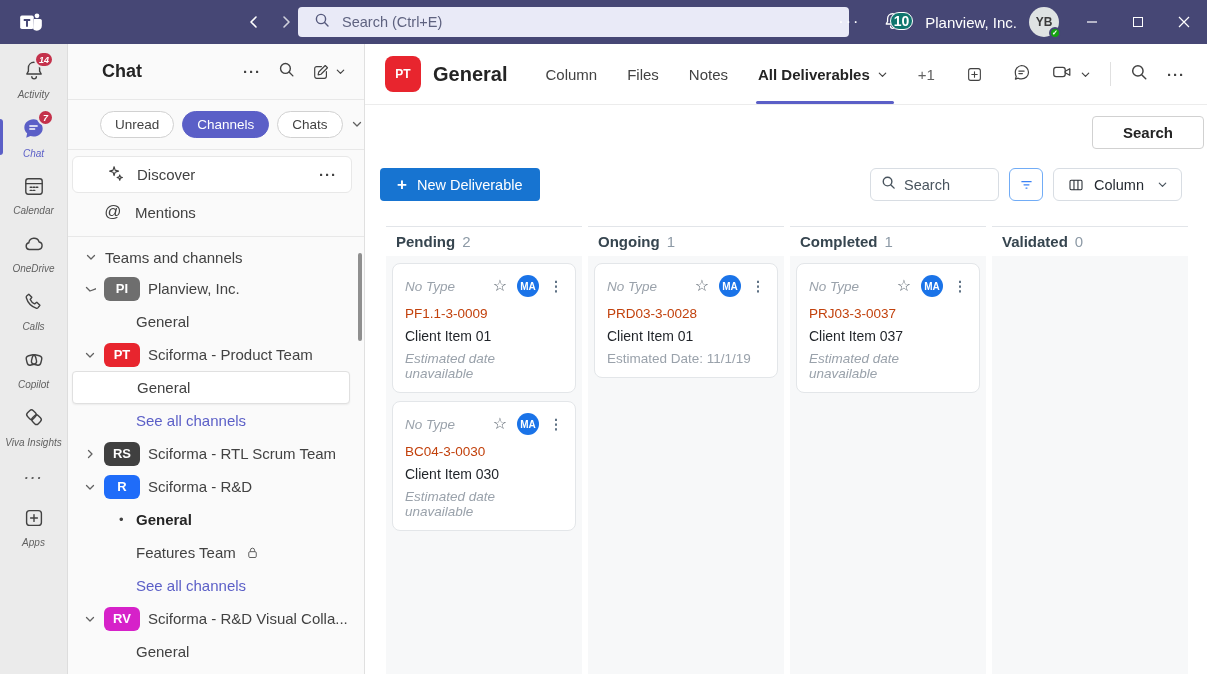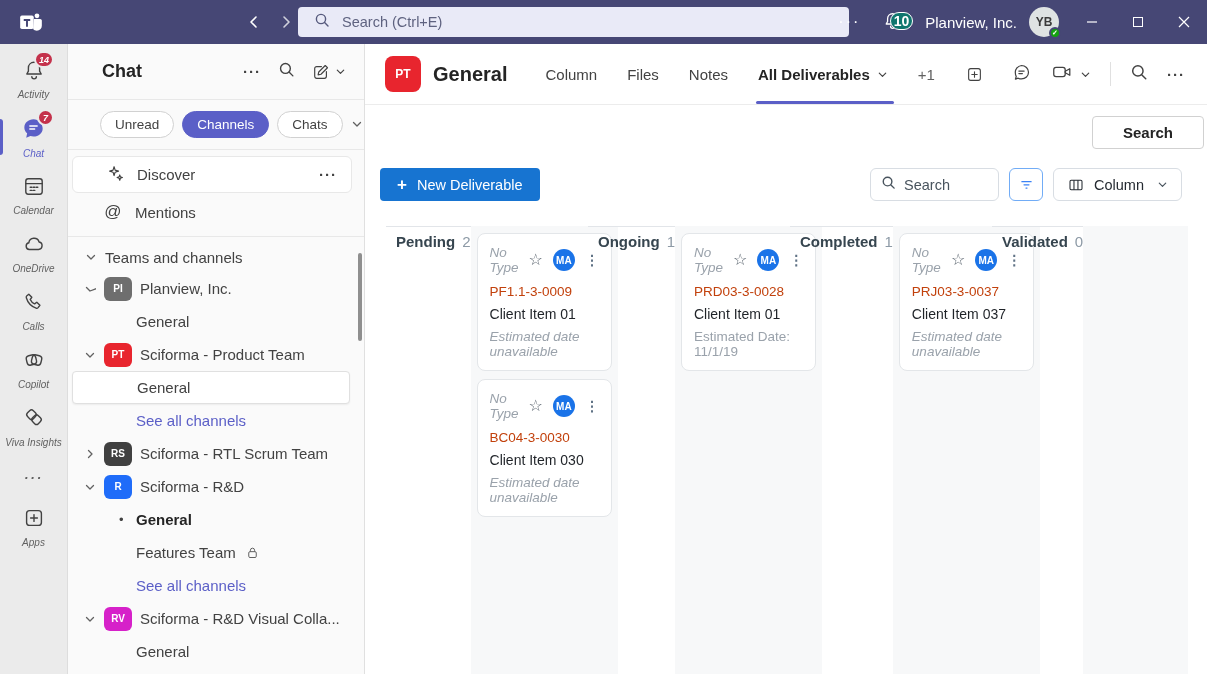--- a/index.html
+++ b/index.html
@@ -72,21 +72,21 @@
   .discover-more { margin-left:auto; }
   .mentions-row { height:34px; margin-top:2px; display:flex; align-items:center;
     padding-left:36px; gap:13px; font-size:15px; color:#424242; }
   .at-glyph { font-size:17px; color:#424242; width:18px; text-align:center; }
   .panel-divider { height:1px; background:#e8e8e8; margin:7px 0 5px; }
   .tree-header { height:30px; display:flex; align-items:center; gap:8px;
     padding-left:17px; font-size:15px; color:#424242; }
   .team-row { height:33px; display:flex; align-items:center; padding-left:16px;
     gap:8px; font-size:15px; color:#424242; }
   .tree-chev { width:12px; color:#616161; flex:none; display:flex; }
-  .team-avatar { width:28px; height:24px; border-radius:6px; color:#fff; font-size:10px;
+  .team-avatar { width:36px; height:24px; border-radius:6px; color:#fff; font-size:13px;
     font-weight:bold; display:flex; align-items:center; justify-content:center; flex:none; }
   .team-name { white-space:nowrap; overflow:hidden; }
   .channel-row { height:33px; display:flex; align-items:center; padding-left:68px;
     font-size:15px; color:#424242; position:relative; }
   .channel-selected { background:#fff; border:1px solid #e0e0e0; border-radius:4px;
     margin:0 14px 0 4px; padding-left:64px; box-shadow:0 1px 2px rgba(0,0,0,.06); }
   .channel-link { color:#5b5fc7; }
   .channel-bold { font-weight:bold; color:#242424; }
   .bullet-dot { position:absolute; left:51px; color:#424242; font-size:13px; }
   .lock-icon { margin-left:9px; color:#616161; display:flex; }
@@ -127,21 +127,21 @@
   .filter-btn { width:34px; height:33px; margin-left:10px; border:1px solid #71acf6;
     border-radius:6px; background:#fff; display:flex; align-items:center;
     justify-content:center; color:#3b82f6; }
   .column-btn { height:33px; margin-left:10px; border:1px solid #d8dde3; border-radius:6px;
     background:#fff; display:flex; align-items:center; gap:9px; padding:0 13px;
     font-size:14.5px; color:#242a31; font-family:inherit; }
   .column-btn .chev { color:#49545e; display:flex; margin-left:4px; }
 
   
   .board { flex:1; display:flex; gap:6px; padding:0 19px 0 21px; margin-top:25px; overflow:hidden; }
-  .lane { width:196px; flex:none; display:flex; flex-direction:row; }
+  .lane { width:196px; flex:none; display:flex; flex-direction:column; }
   .lane-head { height:30px; flex:none; border-top:1px solid #e2e5e9; display:flex;
     align-items:center; gap:7px; padding-left:10px; font-size:15px; }
   .lane-name { font-weight:bold; color:#36454f; }
   .lane-count { color:#8d9aa6; }
   .lane-body { flex:1; background:#f7f8f9; padding:7px 6px; }
   .card { background:#fff; border:1px solid #e3e6e9; border-radius:8px;
     padding:11px 12px; margin-bottom:8px; }
   .card-top { display:flex; align-items:center; gap:10px; }
   .card-type { flex:1; font-style:italic; color:#9aa2ab; font-size:13.5px; }
   .star-glyph { color:#5a646e; font-size:16px; line-height:1; }

